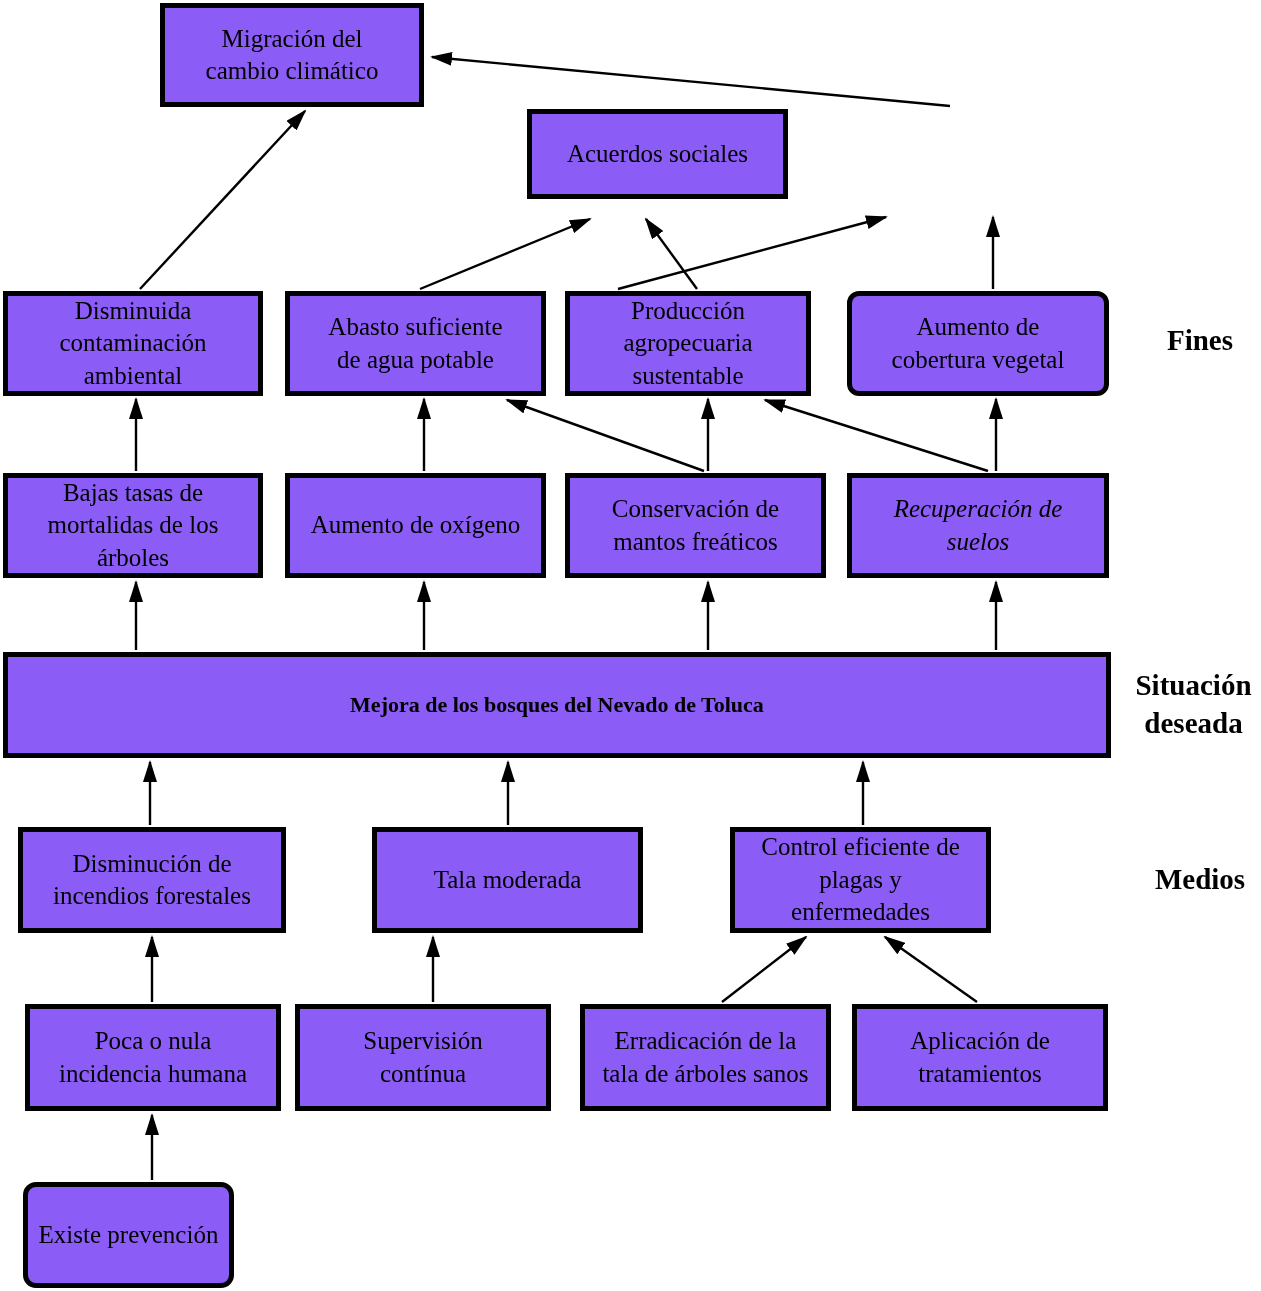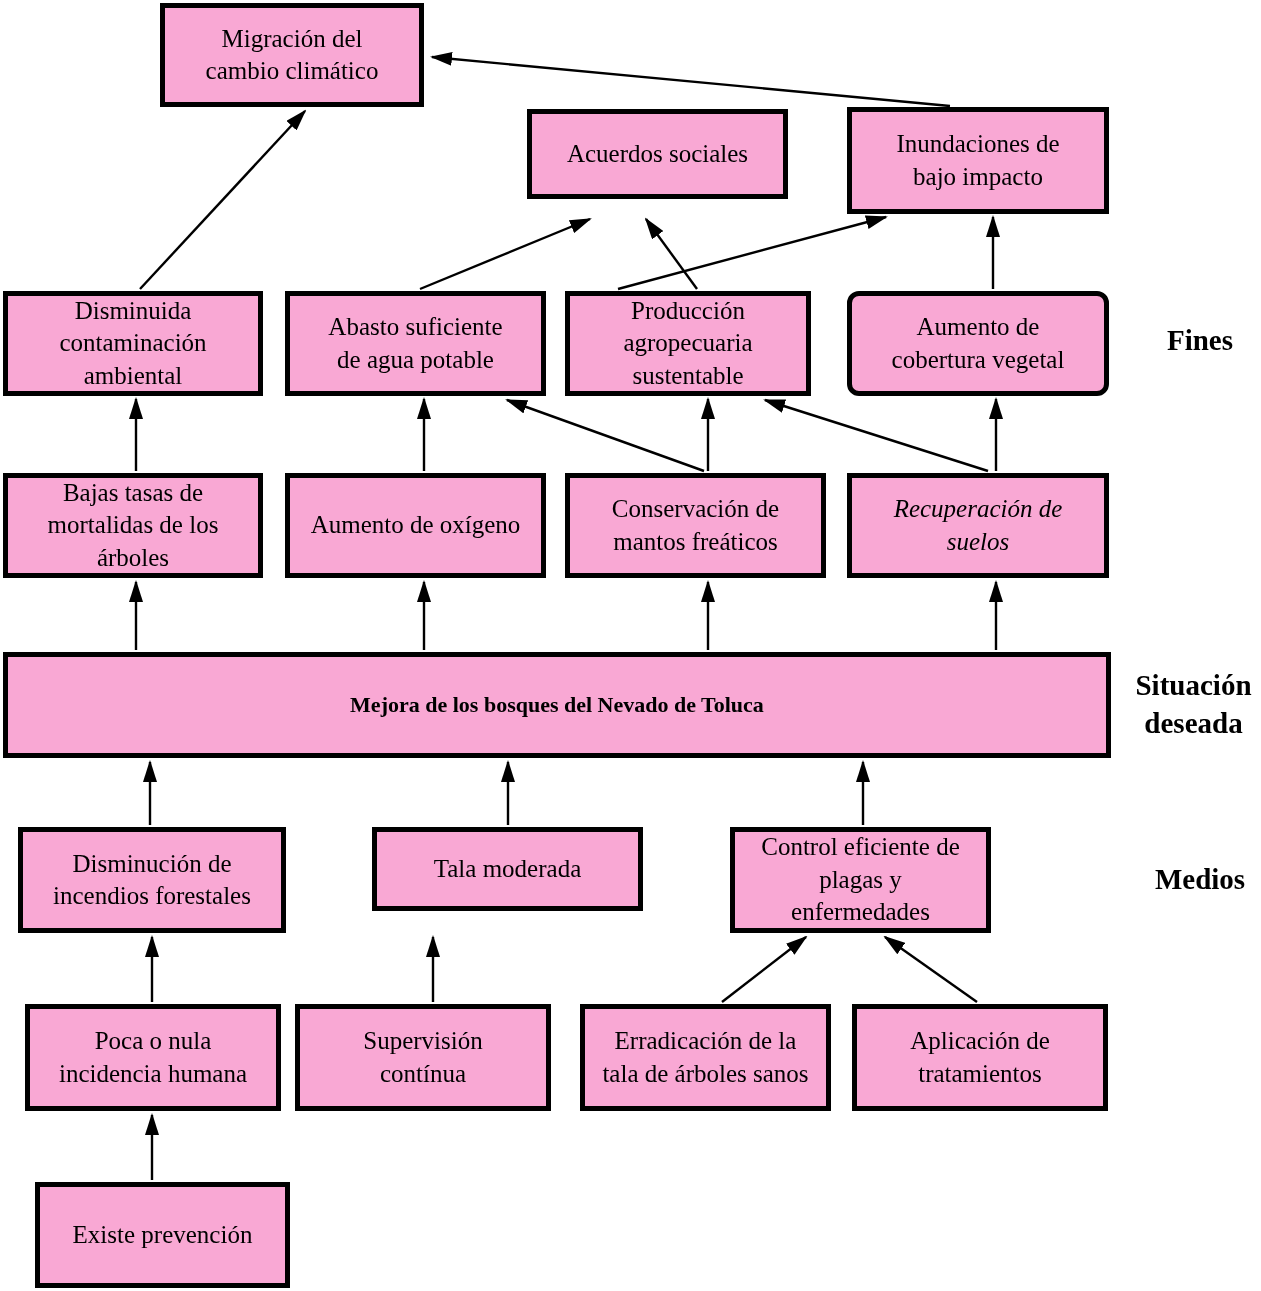--- a/index.html
+++ b/index.html
@@ -8,21 +8,21 @@
     width: 1261px;
     height: 1291px;
     background: #ffffff;
     font-family: "Liberation Serif", "DejaVu Serif", serif;
     color: #000000;
     overflow: hidden;
   }
   .node {
     position: absolute;
     box-sizing: border-box;
-    background: #f9a8d4;
+    background: #8b5cf6;
     border: 5px solid #000000;
     display: flex;
     align-items: center;
     justify-content: center;
     text-align: center;
     font-size: 25px;
     line-height: 1.3;
     white-space: pre-line;
     z-index: 2;
   }
@@ -82,22 +82,20 @@
     <line x1="152" y1="1002" x2="152" y2="937" marker-end="url(#arrow)"></line>
     <line x1="433" y1="1002" x2="433" y2="937" marker-end="url(#arrow)"></line>
     <line x1="722" y1="1002" x2="806" y2="937" marker-end="url(#arrow)"></line>
     <line x1="977" y1="1002" x2="885" y2="937" marker-end="url(#arrow)"></line>
     <line x1="152" y1="1180" x2="152" y2="1115" marker-end="url(#arrow)"></line>
   </svg>
 
   <div class="node" style="left:160px; top:3px;    width:264px;  height:104px;">Migración del
 cambio climático</div>
   <div class="node" style="left:512px; top:109px;  width:261px;  height:90px;margin-left:15px;">Acuerdos sociales</div>
-  <div class="node" style="left:847px; top:107px;  width:262px;  height:107px;">Inundaciones de
-bajo impacto</div>
 
   <div class="node" style="left:3px;   top:291px;  width:260px;  height:105px;">Disminuida
 contaminación
 ambiental</div>
   <div class="node" style="left:285px; top:291px;  width:261px;  height:105px;">Abasto suficiente
 de agua potable</div>
   <div class="node" style="left:565px; top:291px;  width:246px;  height:105px;">Producción
 agropecuaria
 sustentable</div>
   <div class="node" style="left:847px; top:291px;  width:262px;  height:105px;border-radius:12px;">Aumento de
@@ -109,34 +107,34 @@
   <div class="node" style="left:285px; top:473px;  width:261px;  height:105px;">Aumento de oxígeno</div>
   <div class="node" style="left:565px; top:473px;  width:261px;  height:105px;">Conservación de
 mantos freáticos</div>
   <div class="node" style="left:847px; top:473px;  width:262px;  height:105px;font-style:italic;">Recuperación de
 suelos</div>
 
   <div class="node goal" style="left:3px; top:652px; width:1108px; height:106px;">Mejora de los bosques del Nevado de Toluca</div>
 
   <div class="node" style="left:18px;  top:827px;  width:268px;  height:106px;">Disminución de
 incendios forestales</div>
-  <div class="node" style="left:372px; top:827px;  width:271px;  height:84px;text-align:center;">Tala moderada</div>
+  <div class="node" style="left:372px; top:827px;  width:271px;  height:106px;text-align:center;">Tala moderada</div>
   <div class="node" style="left:730px; top:827px;  width:261px;  height:106px;">Control eficiente de
 plagas y
 enfermedades</div>
 
   <div class="node" style="left:25px;  top:1004px; width:256px;  height:107px;">Poca o nula
 incidencia humana</div>
   <div class="node" style="left:295px; top:1004px; width:256px;  height:107px;">Supervisión
 contínua</div>
   <div class="node" style="left:580px; top:1004px; width:251px;  height:107px;">Erradicación de la
 tala de árboles sanos</div>
   <div class="node" style="left:852px; top:1004px; width:256px;  height:107px;">Aplicación de
 tratamientos</div>
 
-  <div class="node" style="left:35px;  top:1182px; width:255px;  height:106px;">Existe prevención</div>
+  <div class="node" style="left:23px;  top:1182px; width:211px;  height:106px;border-radius:13px;">Existe prevención</div>
 
   <div class="side-label" style="left:1145px; top:322px; width:110px;">Fines</div>
   <div class="side-label" style="left:1126px; top:667px; width:135px;">Situación
 deseada</div>
   <div class="side-label" style="left:1140px; top:861px; width:120px;">Medios</div>
 
 </div>
 
 </body></html>

